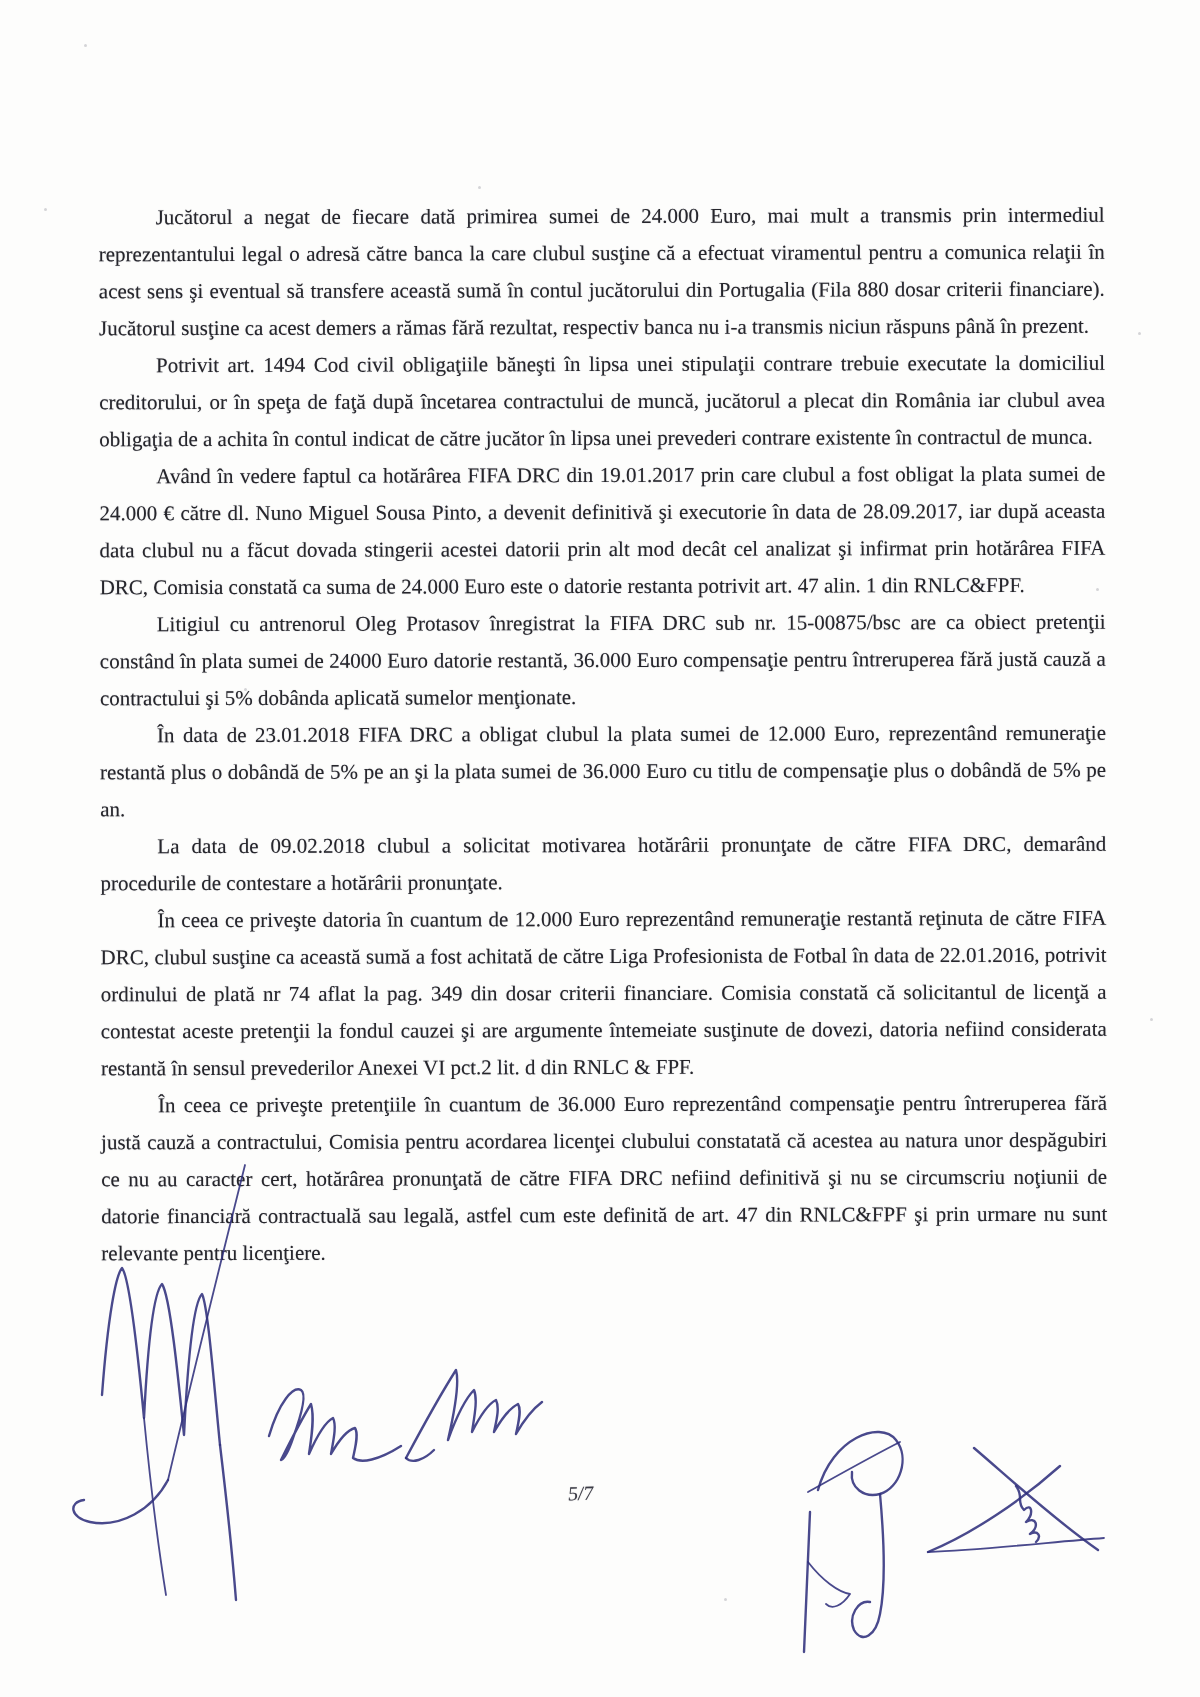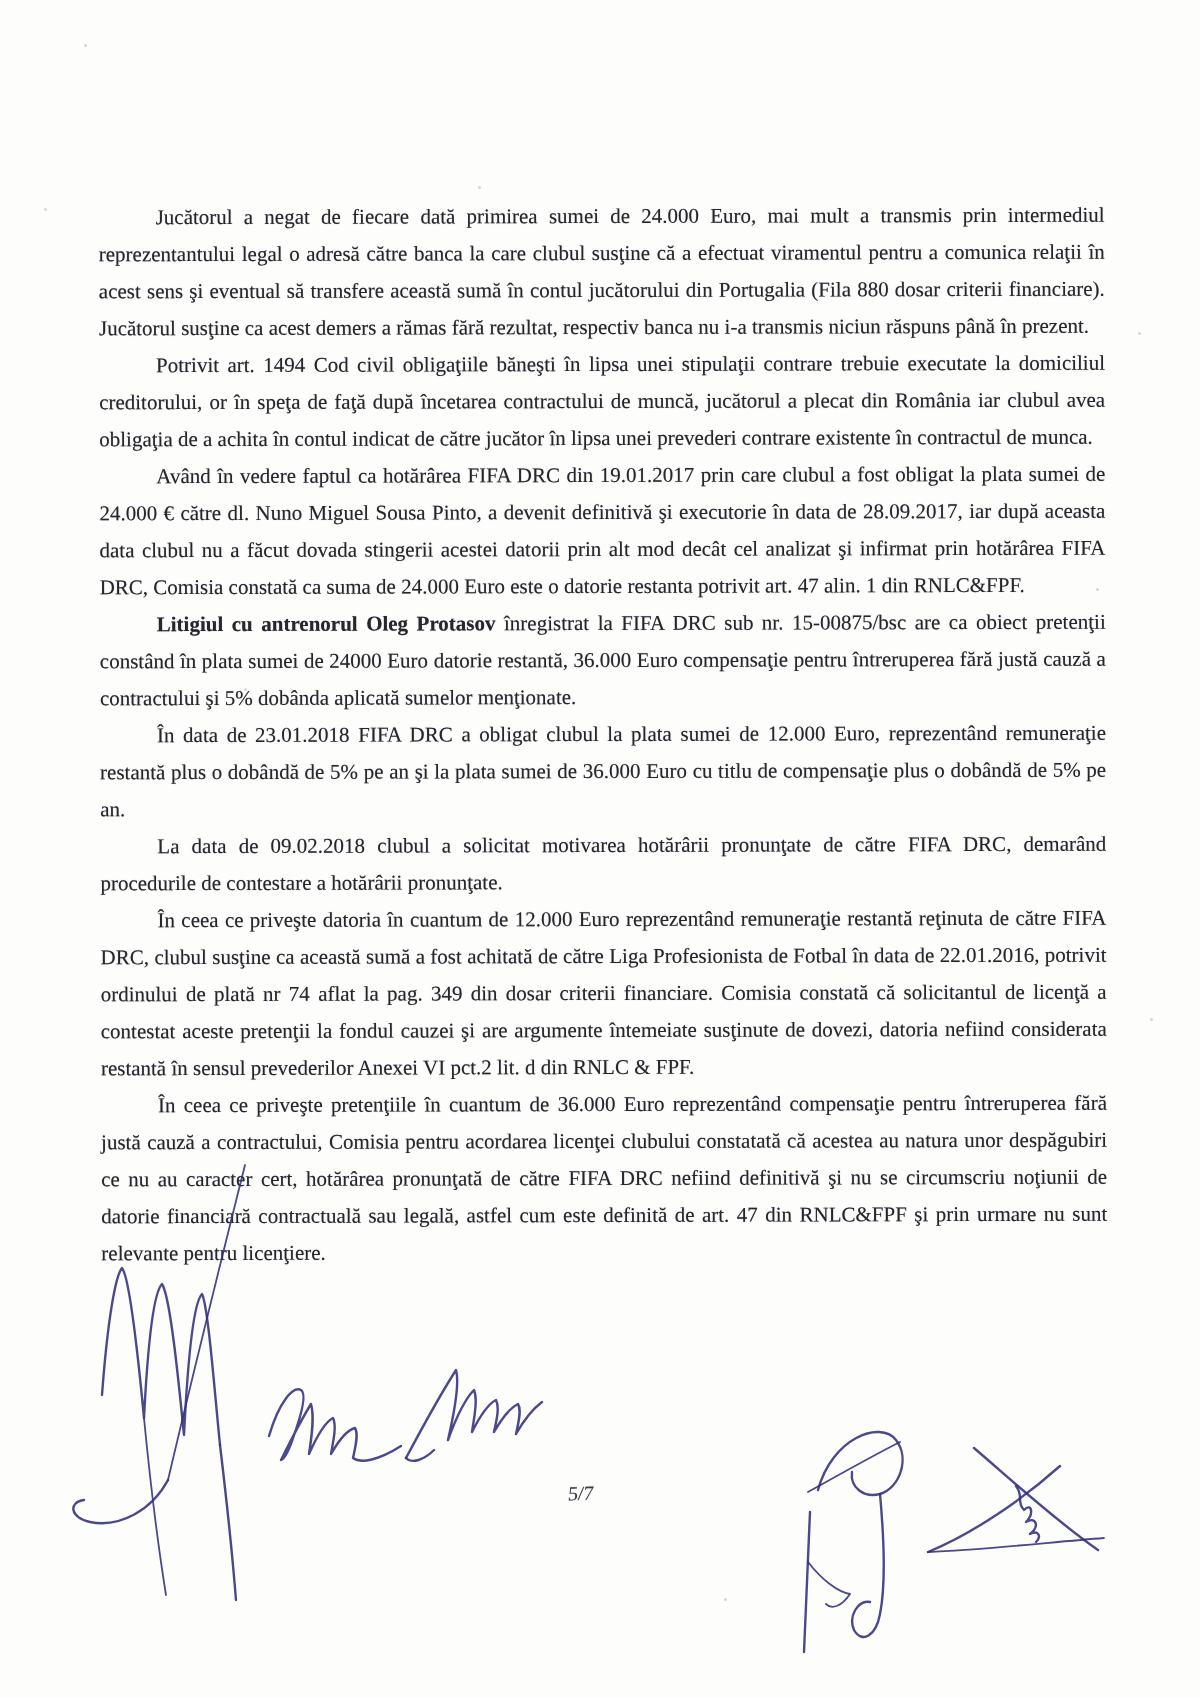--- a/index.html
+++ b/index.html
@@ -11,21 +11,21 @@
   }
   .content{
     position:absolute;left:100px;top:198px;width:1006px;
     transform:rotate(-0.15deg);
     color:#26262c;
     font-size:21px;line-height:37px;
     text-align:justify;
     text-shadow:0 0 1px rgba(45,45,60,0.45);
   }
   .content p{margin:0;text-indent:57px;}
-  .content p b{font-weight:bold;}
+  .content p b{font-weight:normal;}
   .pagenum{
     position:absolute;left:568px;top:1482px;
     font-family:"Liberation Serif","DejaVu Serif",serif;
     font-size:20px;color:#3c3c46;
     transform:skewX(-7deg) rotate(-2deg);
     text-shadow:0 0 1px rgba(45,45,60,0.4);
   }
   .sig{position:absolute;}
   .sig path{
     fill:none;

